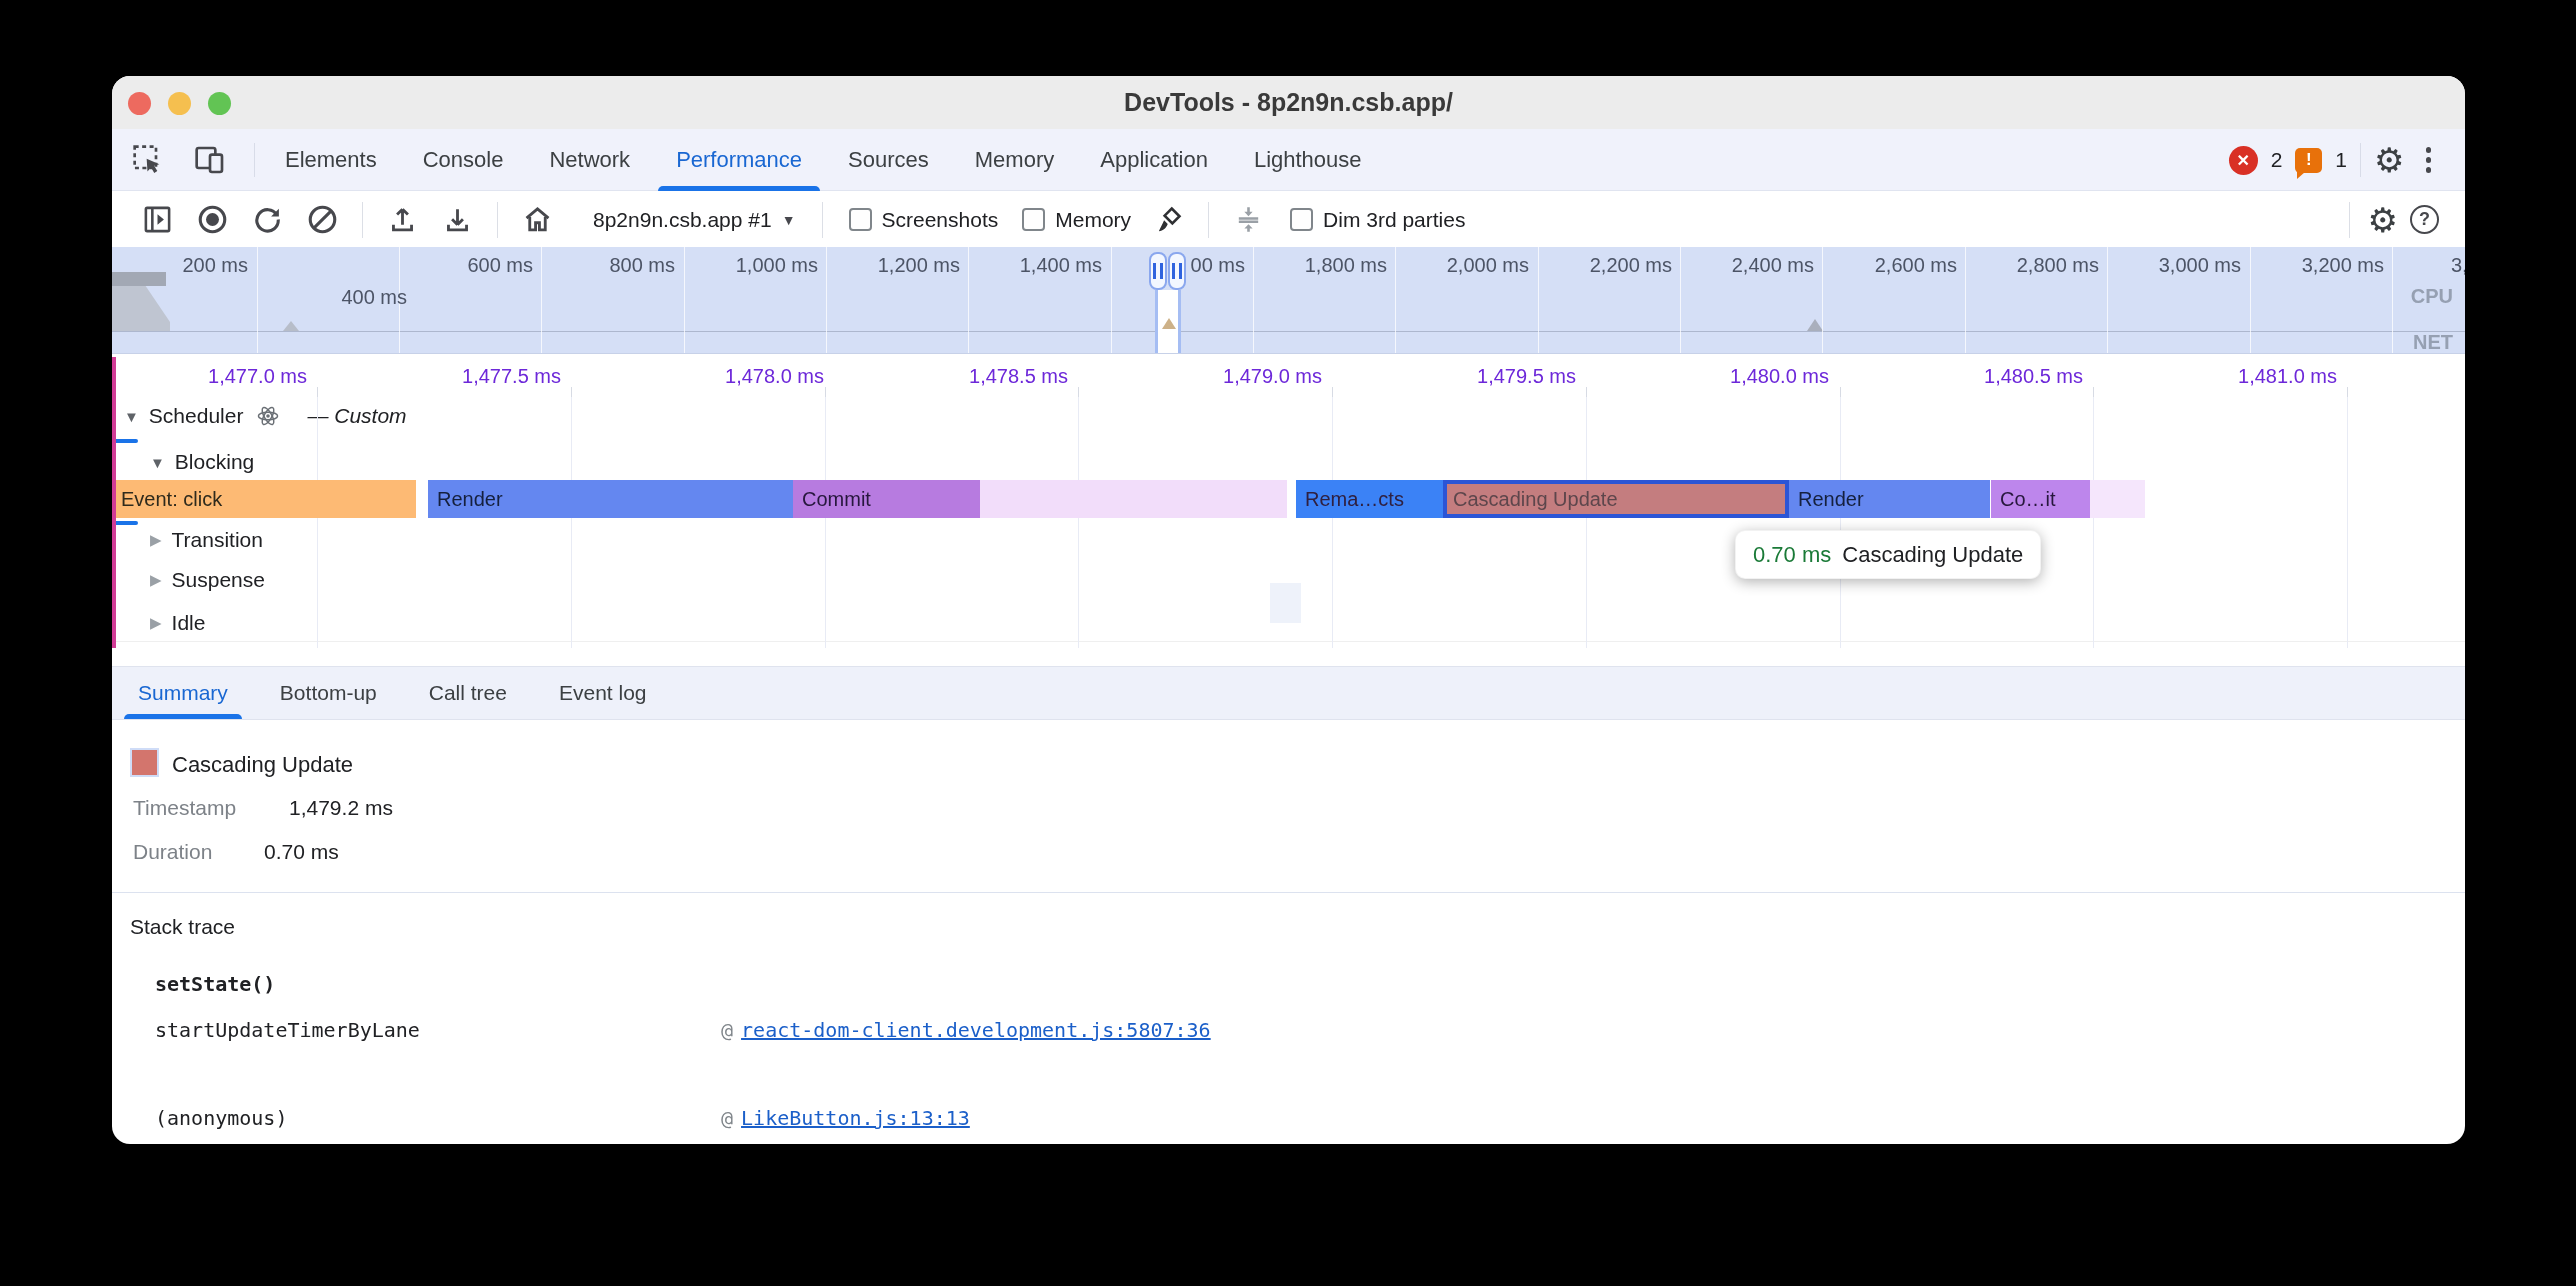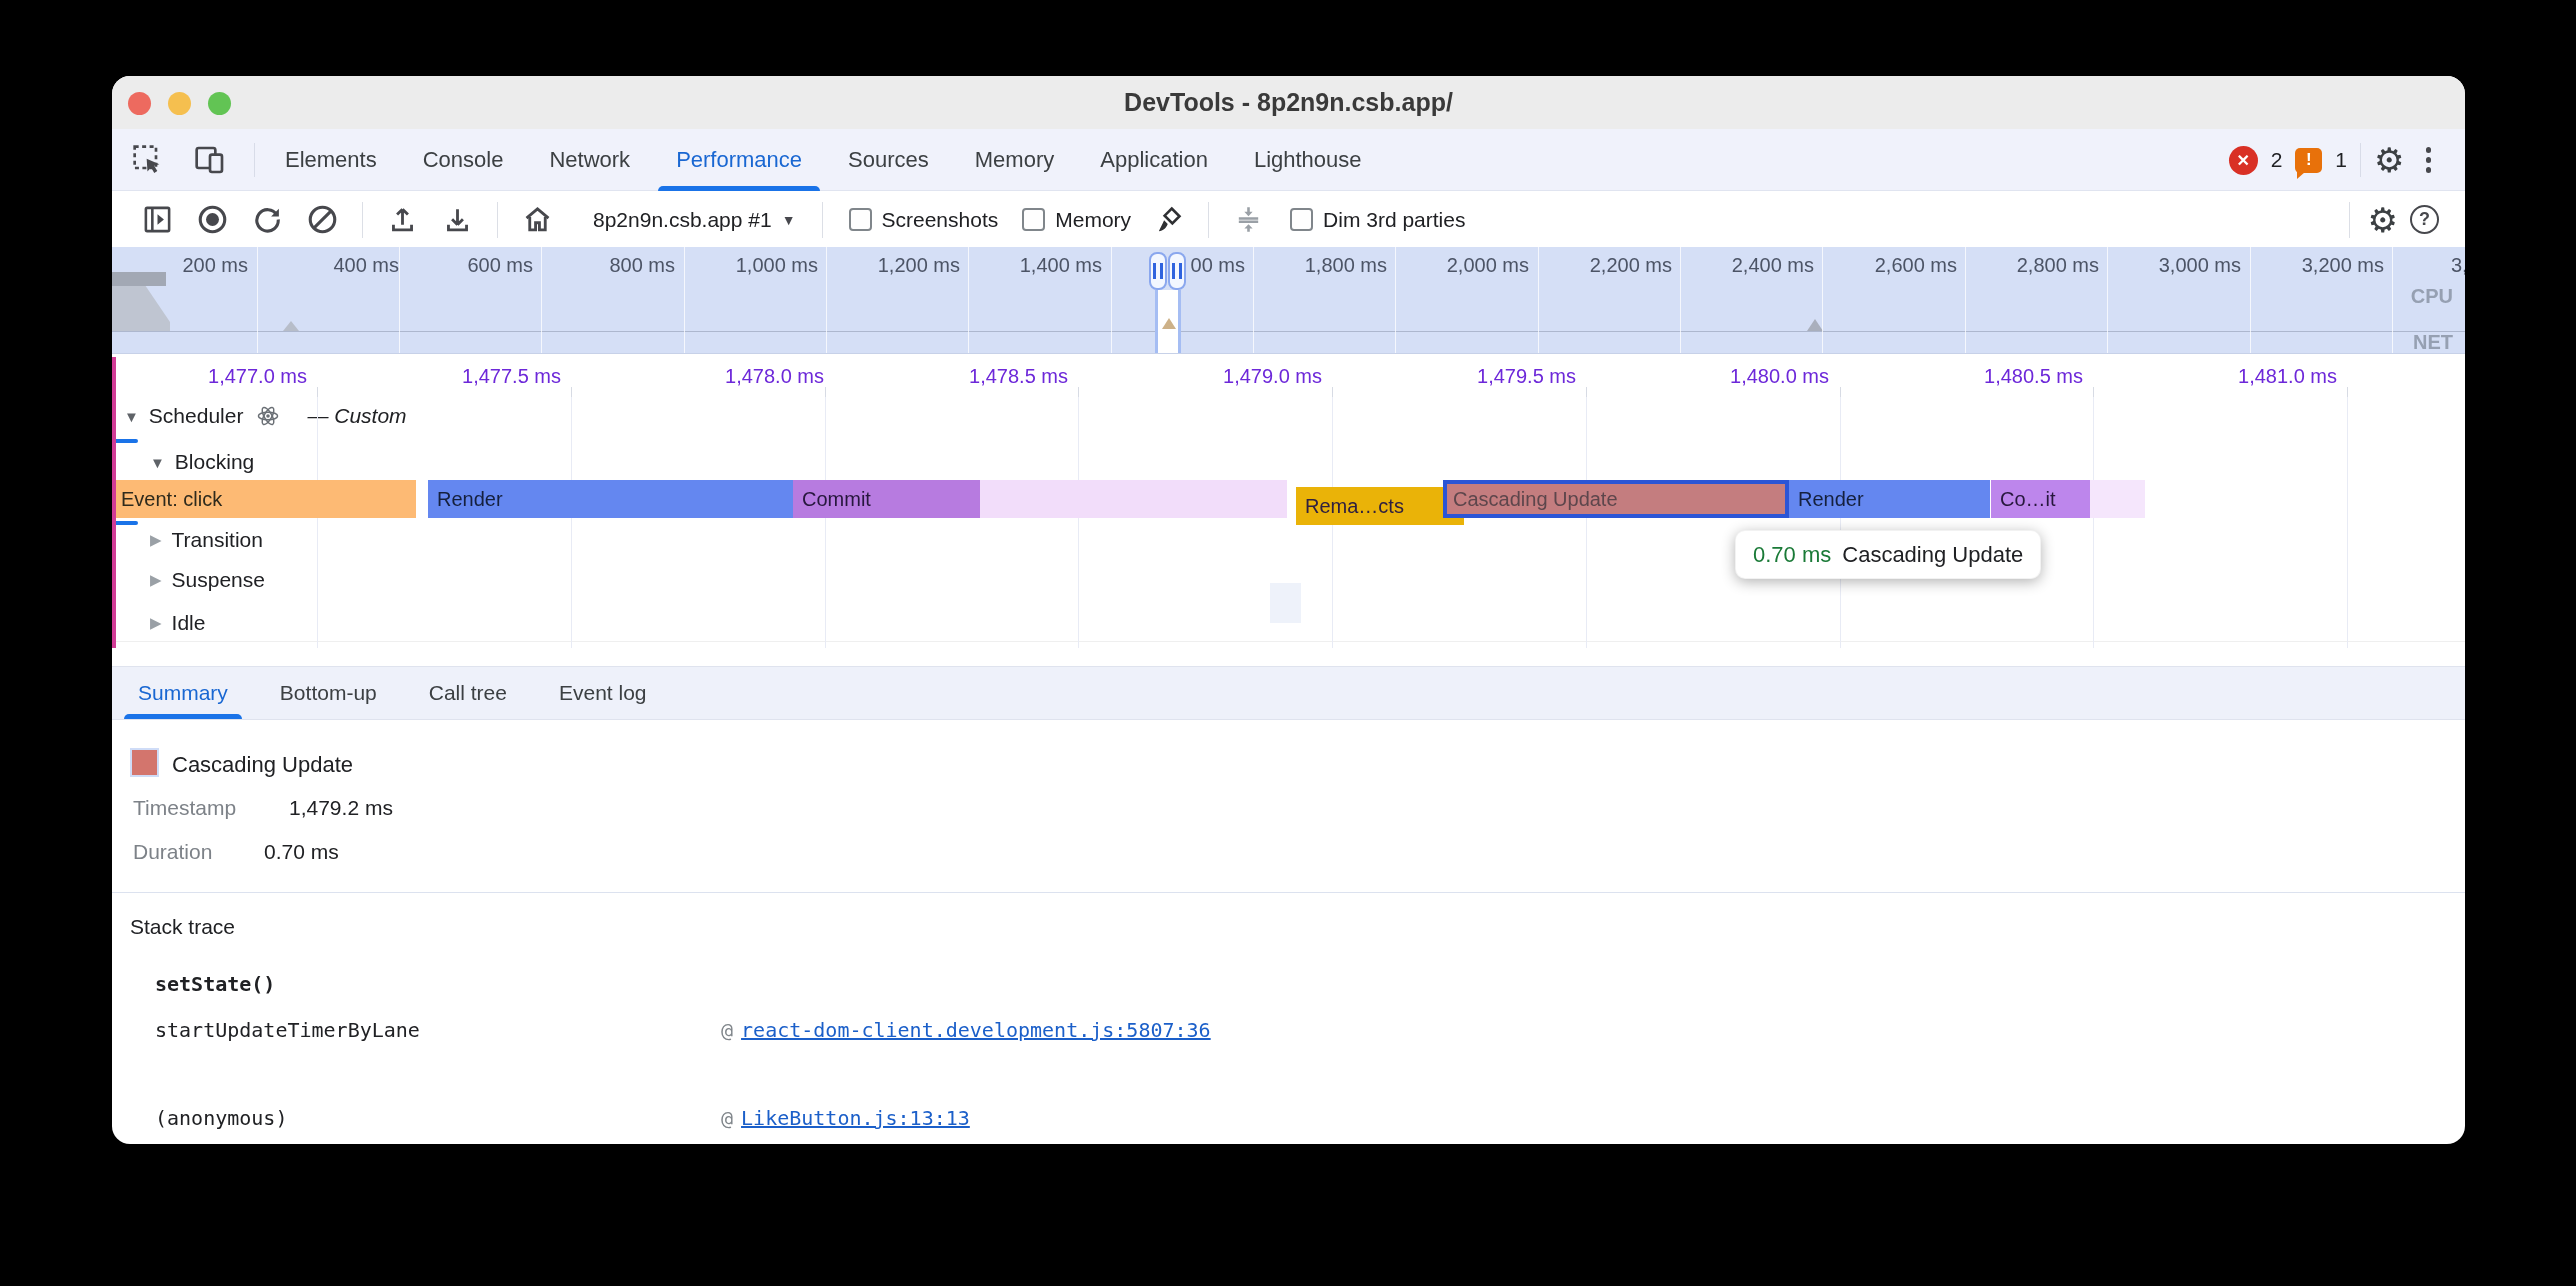--- a/index.html
+++ b/index.html
@@ -254,21 +254,21 @@
       </div>
     <div class="handle" style="left:1056px">
         <i></i>
         <i></i>
       </div>
     <span class="ovside" style="top:38px">CPU</span>
     <span class="ovside" style="top:84px">NET</span>
   <div class="ovline" style="left: 145px;"></div>
       <div class="ovlabel" style="left: -67px;">200 ms</div>
       <div class="ovline" style="left: 287px;"></div>
-      <div class="ovlabel" style="left: 84px;">400 ms</div>
+      <div class="ovlabel" style="left: 92px; margin-top: 32px;">400 ms</div>
       <div class="ovline" style="left: 429px;"></div>
       <div class="ovlabel" style="left: 218px;">600 ms</div>
       <div class="ovline" style="left: 572px;"></div>
       <div class="ovlabel" style="left: 360px;">800 ms</div>
       <div class="ovline" style="left: 714px;"></div>
       <div class="ovlabel" style="left: 503px;">1,000 ms</div>
       <div class="ovline" style="left: 856px;"></div>
       <div class="ovlabel" style="left: 645px;">1,200 ms</div>
       <div class="ovline" style="left: 999px;"></div>
       <div class="ovlabel" style="left: 787px;">1,400 ms</div>
@@ -359,21 +359,21 @@
       <div class="gridline" style="left: 1220px;"></div>
       <div class="gridline" style="left: 1474px;"></div>
       <div class="gridline" style="left: 1728px;"></div>
       <div class="gridline" style="left: 1981px;"></div>
       <div class="gridline" style="left: 2235px;"></div>
       <div class="flamerow" id="flamerow">
         <div class="seg" style="left: 0px; width: 304px; background: #fdba74; color: rgb(46, 42, 28);">Event: click</div>
         <div class="seg" style="left: 316px; width: 365px; background: rgb(100, 135, 240); color: rgb(21, 32, 61);">Render</div>
         <div class="seg" style="left: 681px; width: 187px; background: rgb(183, 123, 224); color: rgb(39, 23, 61);">Commit</div>
         <div class="seg" style="left: 868px; width: 307px; background: rgb(242, 221, 250); color: rgb(0, 0, 0);"></div>
-        <div class="seg" style="left: 1184px; width: 168px; background: #eab308; color: rgb(47, 32, 64); margin-top: 7px;">Rema…cts</div>
+        <div class="seg" style="left: 1184px; width: 168px; background: #3b82f6; color: rgb(47, 32, 64);">Rema…cts</div>
         <div class="seg sel" style="left: 1331px; width: 346px; background: rgb(196, 125, 127); color: rgb(93, 70, 76);">Cascading Update</div>
         <div class="seg" style="left: 1677px; width: 201px; background: rgb(100, 135, 240); color: rgb(21, 32, 61);">Render</div>
         <div class="seg" style="left: 1879px; width: 99px; background: rgb(189, 134, 236); color: rgb(39, 23, 61);">Co…it</div>
         <div class="seg" style="left: 1978px; width: 55px; background: rgb(245, 230, 252); color: rgb(0, 0, 0);"></div>
       </div>
     </div>
 
   <div class="tooltip">
     <span class="dur">0.70 ms</span>
     <span class="ttl">Cascading Update</span>

